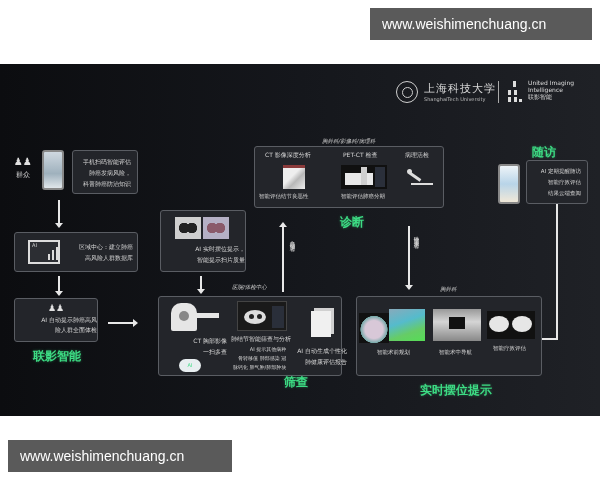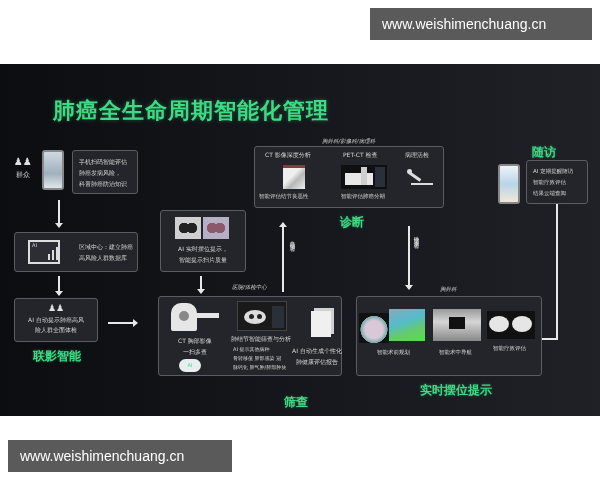--- a/index.html
+++ b/index.html
@@ -17,41 +17,59 @@
   .logo .seal { position: absolute; left: 0; top: 2px; width: 22px; height: 22px; border: 1.5px solid #cfcfcf; border-radius: 50%; }
   .logo .seal:after { content: ""; position: absolute; left: 5px; top: 5px; width: 9px; height: 9px; border: 1px solid #cfcfcf; border-radius: 50%; }
   .logo .cn { position: absolute; left: 28px; top: 2px; font-family: "DejaVu Serif", serif; font-size: 11px; letter-spacing: 1px; }
   .logo .en { position: absolute; left: 28px; top: 17px; font-size: 5px; color: #bbb; }
   .logo .sep { position: absolute; left: 102px; top: 2px; width: 1px; height: 22px; background: #aaa; }
   .logo .ui-mark { position: absolute; left: 112px; top: 2px; width: 14px; height: 22px; }
   .logo .ui-mark i { position: absolute; background: #ddd; width: 3px; }
   .logo .ui-text { position: absolute; left: 132px; top: 0px; font-size: 6px; line-height: 7px; color: #ddd; }
 
   .box { position: absolute; border: 1px solid #5a5d63; background: #23252a; border-radius: 3px; }
-  .txt { color: #d6d6d6; font-size: 6px; line-height: 11px; }
+  .txt { color: #d6d6d6; font-size: 6px; line-height: 11px; text-align: right; }
   .green { position: absolute; color: #3ddc84; font-weight: bold; font-size: 12px; text-shadow: 0 0 3px rgba(61,220,132,0.4); }
   .italic-label { position: absolute; color: #cfcfcf; font-size: 5.5px; font-style: italic; }
   .arrow-v { position: absolute; width: 2px; background: #e8e8e8; }
   .arrow-h { position: absolute; height: 2px; background: #e8e8e8; }
   .ah-down:after { content: ""; position: absolute; left: -3px; bottom: -4px; border-left: 4px solid transparent; border-right: 4px solid transparent; border-top: 5px solid #e8e8e8; }
   .ah-up:after { content: ""; position: absolute; left: -3px; top: -4px; border-left: 4px solid transparent; border-right: 4px solid transparent; border-bottom: 5px solid #e8e8e8; }
   .ah-right:after { content: ""; position: absolute; right: -4px; top: -3px; border-top: 4px solid transparent; border-bottom: 4px solid transparent; border-left: 5px solid #e8e8e8; }
   .vlabel { position: absolute; color: #cfcfcf; font-size: 5.5px; writing-mode: vertical-rl; letter-spacing: 1px; }
   .img { position: absolute; }
   .phone { position: absolute; border: 2px solid #888; border-radius: 3px; background: linear-gradient(180deg,#cfd8e0,#9fb1bd 60%,#e0e6ea); }
   .people { position: absolute; color: #e0e0e0; font-size: 10px; }
 </style>
 </head>
 <body>
 
 <div id="wm-top" class="wm">www.weishimenchuang.cn</div>
 
 <div id="canvas">
-  <div class="title">肺癌全生命周期智能化管理</div>
-
+
+  <div class="logo">
+    <div class="seal"></div>
+    <div class="cn">上海科技大学</div>
+    <div class="en">ShanghaiTech University</div>
+    <div class="sep"></div>
+    <div class="ui-mark">
+      <i style="left:5px;top:0;height:6px;"></i>
+      <i style="left:0;top:9px;height:5px;"></i>
+      <i style="left:6px;top:9px;height:5px;"></i>
+      <i style="left:0;top:16px;height:5px;"></i>
+      <i style="left:6px;top:16px;height:5px;"></i>
+      <i style="left:11px;top:18px;height:3px;"></i>
+    </div>
+    <div class="ui-text">
+      <div>United Imaging</div>
+      <div>Intelligence</div>
+      <div>联影智能</div>
+    </div>
+  </div>
 
   <div class="people" style="left:14px;top:92px;">♟♟</div>
   <div class="txt" style="position:absolute;left:16px;top:106px;font-size:7px;">群众</div>
   <div class="phone" style="left:42px;top:86px;width:22px;height:40px;"></div>
   <div class="box" style="left:72px;top:86px;width:66px;height:44px;padding:5px 6px;">
     <div class="txt">手机扫码智能评估</div>
     <div class="txt">肺癌发病风险，</div>
     <div class="txt">科普肺癌防治知识</div>
   </div>
   <div class="arrow-v ah-down" style="left:58px;top:136px;height:24px;"></div>
@@ -113,21 +131,21 @@
       <div class="txt" style="font-size:5px;line-height:9px;">骨转移值 肺部感染 冠</div>
       <div class="txt" style="font-size:5px;line-height:9px;">脉钙化 肺气肿/肺部肿块</div>
     </div>
 
     <div class="img" style="left:152px;top:14px;width:20px;height:26px;background:#f0f0f0;box-shadow:3px -3px 0 #d0d0d0;"></div>
     <div style="position:absolute;left:128px;top:48px;width:60px;text-align:center;">
       <div class="txt">AI 自动生成个性化</div>
       <div class="txt">肺健康评估报告</div>
     </div>
   </div>
-  <div class="green" style="left:238px;top:330px;padding-left:46px;">筛查</div>
+  <div class="green" style="left:238px;top:310px;padding-left:46px;">筛查</div>
 
   <div class="arrow-v ah-up" style="left:282px;top:162px;height:66px;"></div>
   <div class="vlabel" style="left:290px;top:172px;">高危结节患者</div>
 
   <div class="italic-label" style="left:322px;top:74px;">胸外科/影像科/病理科</div>
   <div class="box" style="left:254px;top:82px;width:190px;height:62px;">
     <div class="txt" style="position:absolute;left:10px;top:2px;">CT 影像深度分析</div>
     <div class="img" style="left:28px;top:18px;width:22px;height:24px;background:linear-gradient(135deg,#eee 40%,#b8b8b8 60%,#eee);border-top:3px solid #8a3a3a;"></div>
     <div class="txt" style="position:absolute;left:4px;top:44px;font-size:5.5px;">智能评估结节良恶性</div>
 

